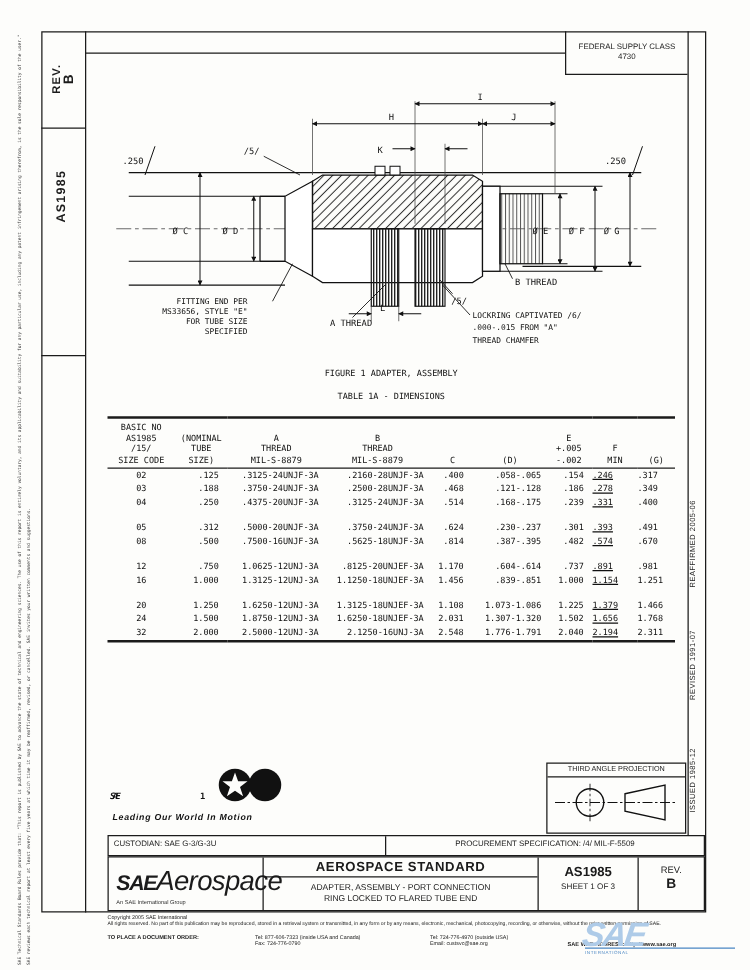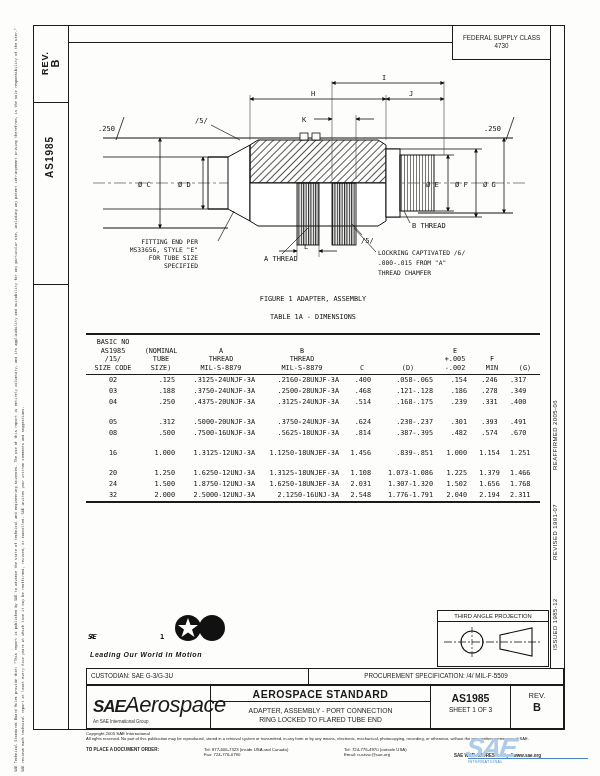--- a/index.html
+++ b/index.html
@@ -38,21 +38,21 @@
   .dims-table{position:absolute;left:86px;top:333px;width:454px;border-collapse:collapse;table-layout:fixed;
               font-family:"DejaVu Sans Mono",monospace;font-size:6.8px;color:#111;
               border-top:2px solid #1b1b1b;border-bottom:2px solid #1b1b1b;}
   .dims-table th{border-bottom:1.2px solid #1b1b1b;vertical-align:bottom;text-align:center;
                  white-space:pre-line;font-weight:normal;padding:3px 0 2px;line-height:8.5px;}
   .dims-table td{height:11px;padding:0;line-height:11px;}
   .dims-table tr.spacer td{height:9px;border:none;}
   td.c0{text-align:center;} td.c1{text-align:right;padding-right:7px;}
   td.c2{text-align:right;padding-right:5px;} td.c3{text-align:right;padding-right:5px;}
   td.c4{text-align:right;padding-right:9px;} td.c5{text-align:right;padding-right:3px;}
-  td.c6{text-align:right;padding-right:7px;} td.c7{text-align:center;padding-right:5px;}
+  td.c6{text-align:right;padding-right:7px;} td.c7{text-align:left;padding-right:5px;text-decoration:underline;}
   td.c8{text-align:left;padding-right:2px;}
   
   .sae100{position:absolute;left:88px;top:612px;}
   .sae100-tag{position:absolute;left:90px;top:651px;font-size:7px;font-style:italic;font-weight:bold;letter-spacing:0.6px;color:#111;}
   .third-angle{position:absolute;left:437px;top:610px;width:112px;height:57px;border:1.2px solid #1b1b1b;box-sizing:border-box;}
   .third-angle .ta-label{font-size:5.8px;text-align:center;border-bottom:1px solid #1b1b1b;padding:2px 0;}
   .custodian-band{position:absolute;left:86px;top:668px;width:478px;height:17px;border:1.2px solid #1b1b1b;box-sizing:border-box;display:flex;}
   .custodian-band .cb-left{width:222px;border-right:1.2px solid #1b1b1b;box-sizing:border-box;font-size:6.3px;line-height:14px;padding-left:4px;}
   .custodian-band .cb-right{flex:1;font-size:6.3px;line-height:14px;text-align:center;}
   .title-block{position:absolute;left:86px;top:685px;width:478px;height:44px;border:1.2px solid #1b1b1b;box-sizing:border-box;display:flex;}
@@ -310,20 +310,31 @@
           <td class="c4">.814</td>
           <td class="c5">.387-.395</td>
           <td class="c6">.482</td>
           <td class="c7">.574</td>
           <td class="c8">.670</td>
         </tr>
         <tr class="spacer">
           <td colspan="9"></td>
         </tr>
         <tr>
+          <td class="c0">12</td>
+          <td class="c1">.750</td>
+          <td class="c2">1.0625-12UNJ-3A</td>
+          <td class="c3">.8125-20UNJEF-3A</td>
+          <td class="c4">1.170</td>
+          <td class="c5">.604-.614</td>
+          <td class="c6">.737</td>
+          <td class="c7">.891</td>
+          <td class="c8">.981</td>
+        </tr>
+        <tr>
           <td class="c0">16</td>
           <td class="c1">1.000</td>
           <td class="c2">1.3125-12UNJ-3A</td>
           <td class="c3">1.1250-18UNJEF-3A</td>
           <td class="c4">1.456</td>
           <td class="c5">.839-.851</td>
           <td class="c6">1.000</td>
           <td class="c7">1.154</td>
           <td class="c8">1.251</td>
         </tr>

